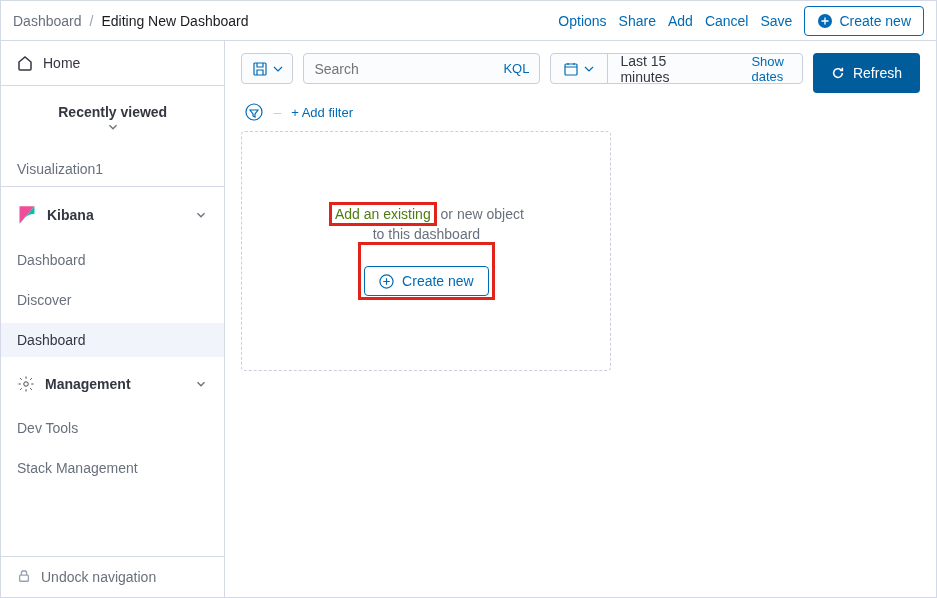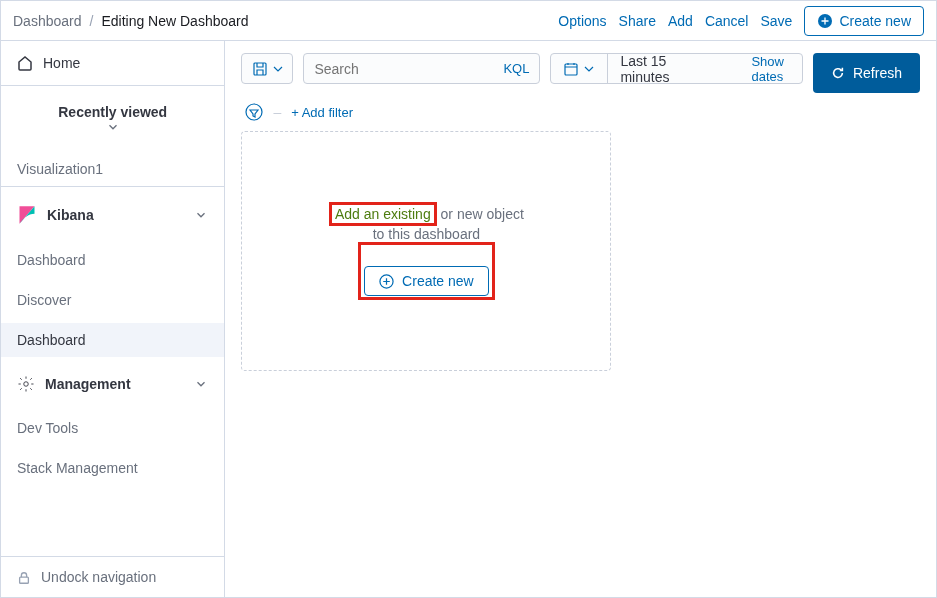--- a/index.html
+++ b/index.html
@@ -27,21 +27,21 @@
     .subitem.active { background: #f1f4fa; color: #343741; }
     
     .logo-row { display: flex; align-items: center; gap: 10px; padding: 12px 16px; font-weight: 700; cursor: pointer; justify-content: space-between; }
     .logo-row .left { display: flex; align-items: center; gap: 10px; }
     .kibana-logo { width: 20px; height: 20px; }
     
     .gear-row { display: flex; align-items: center; gap: 10px; padding: 12px 16px; font-weight: 700; cursor: pointer; justify-content: space-between; }
     .gear-row .left { display: flex; align-items: center; gap: 10px; }
     .gear-icon { width: 18px; height: 18px; stroke: #343741; fill: none; stroke-width: 1.2; }
     
-    .undock { display: flex; align-items: flex-end; gap: 10px; padding: 12px 16px; color: #69707d; cursor: pointer; border-top: 1px solid #d3dae6; }
+    .undock { display: flex; align-items: flex-start; gap: 10px; padding: 12px 16px; color: #69707d; cursor: pointer; border-top: 1px solid #d3dae6; }
     .lock-icon { width: 14px; height: 14px; stroke: #98a2b3; fill: none; stroke-width: 1.5; }
     
     .main { flex: 1; padding: 12px 16px; }
     .search-row { display: flex; gap: 10px; align-items: stretch; }
     .box { border: 1px solid #c9cfda; border-radius: 4px; display: flex; align-items: center; background: #fbfcfd; height: 31px; }
     .save-query { padding: 0 6px 0 10px; gap: 2px; cursor: pointer; }
     .save-query svg { width: 16px; height: 16px; stroke: #006bb4; fill: none; stroke-width: 1.2; }
     .chev-sm { width: 12px; height: 12px; stroke: #006bb4; fill: none; stroke-width: 1.5; }
     .search-input-wrap { flex: 1; padding: 0 10px; justify-content: space-between; }
     .search-input { border: none; outline: none; background: transparent; font-size: 14px; flex: 1; color:#69707d;}

